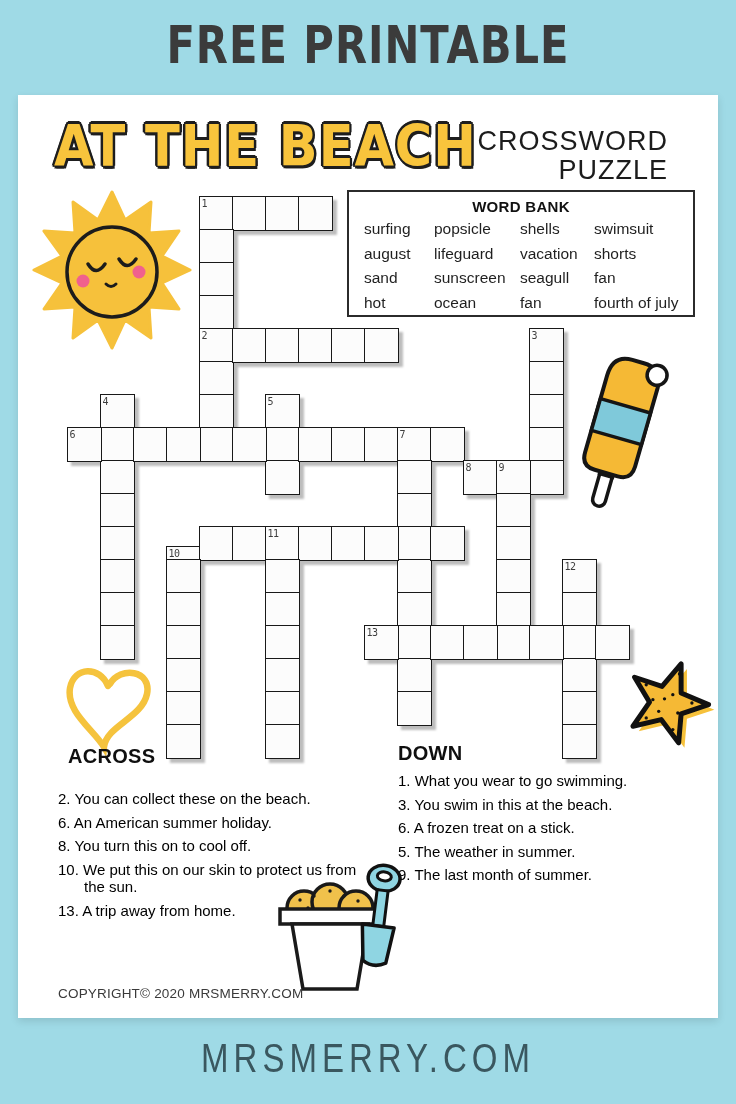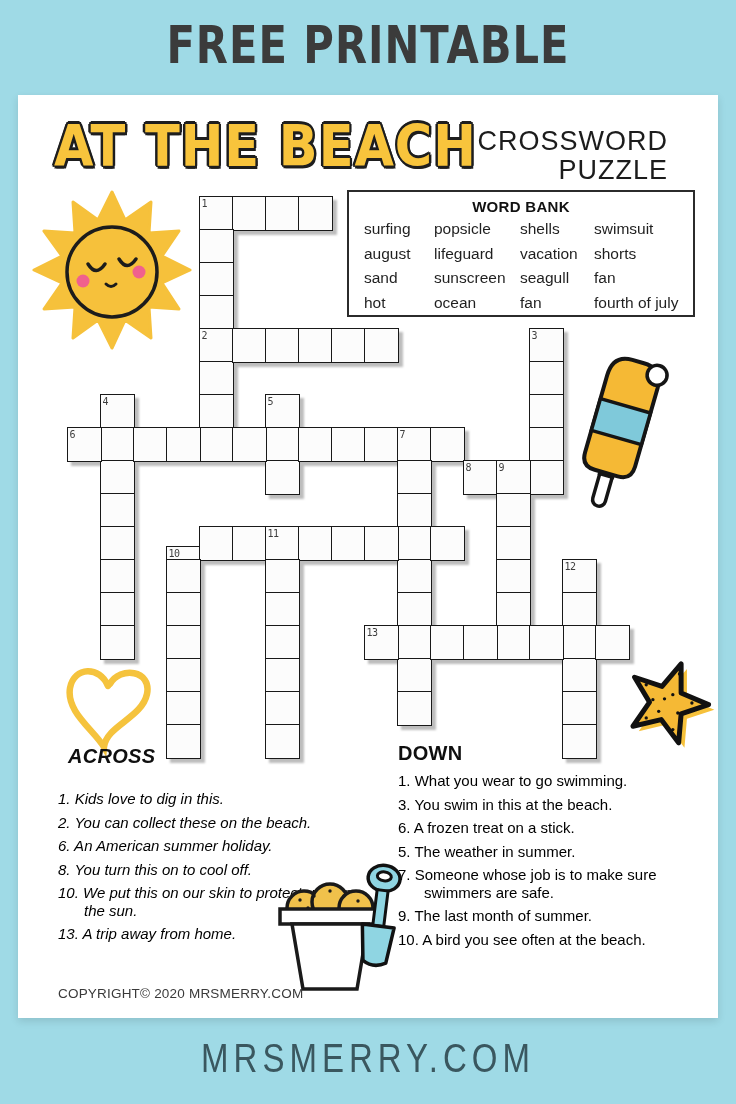--- a/index.html
+++ b/index.html
@@ -52,21 +52,21 @@
   }
   .cw-num{
     position:absolute;left:1.5px;top:0.5px;
     font-family:"DejaVu Sans Mono",monospace;font-size:10px;
     letter-spacing:-0.5px;color:#3d3d3d;
   }
   .popsicle-svg{position:absolute;left:558px;top:258px;width:100px;height:162px;}
   .heart-svg{position:absolute;left:40px;top:563px;width:105px;height:98px;}
   .starfish-svg{position:absolute;left:595px;top:548px;width:108px;height:120px;}
   .bucket-svg{position:absolute;left:238px;top:763px;width:152px;height:145px;}
-  .clues-across{position:absolute;left:40px;top:650px;width:302px;font-style:italic;}
+  .clues-across{position:absolute;left:40px;top:650px;width:302px;}
   .clues-down{position:absolute;left:380px;top:647px;width:302px;}
   .clues-heading{font-size:20px;font-weight:bold;color:#0f0f0f;letter-spacing:0.3px;}
   .clues-across .clues-heading{margin-left:10px;margin-bottom:22px;}
   .clues-down .clues-heading{margin-bottom:7px;}
   .clue{
     font-size:15px;line-height:17.5px;margin-bottom:6px;
     padding-left:26px;text-indent:-26px;color:#000000;
   }
   .copyright{
     position:absolute;left:40px;top:891px;font-size:13.5px;
@@ -275,39 +275,36 @@
       <circle cx="40" cy="78" r="2"></circle>
         <circle cx="48" cy="56" r="2"></circle>
         <circle cx="40" cy="38" r="2"></circle>
       <circle cx="62" cy="55" r="2"></circle>
     </g>
   </svg>
 
   <div class="clues-across">
     <div class="clues-heading">ACROSS</div>
     <div>
-        <div class="clue">1. Kids love to dig in this.</div>
         <div class="clue">2. You can collect these on the beach.</div>
         <div class="clue">6. An American summer holiday.</div>
         <div class="clue">8. You turn this on to cool off.</div>
         <div class="clue">10. We put this on our skin to protect us from the sun.</div>
         <div class="clue">13. A trip away from home.</div>
       </div>
   </div>
 
   <div class="clues-down">
     <div class="clues-heading">DOWN</div>
     <div>
         <div class="clue">1. What you wear to go swimming.</div>
         <div class="clue">3. You swim in this at the beach.</div>
         <div class="clue">6. A frozen treat on a stick.</div>
         <div class="clue">5. The weather in summer.</div>
-        <div class="clue">7. Someone whose job is to make sure swimmers are safe.</div>
         <div class="clue">9. The last month of summer.</div>
-        <div class="clue">10. A bird you see often at the beach.</div>
       </div>
   </div>
 
   <svg class="bucket-svg" viewBox="0 0 152 145">
     <g>
       <circle cx="48" cy="50" r="17" fill="#f0c14b" stroke="#1a1a1a" stroke-width="3.5"></circle>
       <circle cx="74" cy="44" r="18" fill="#f0c14b" stroke="#1a1a1a" stroke-width="3.5"></circle>
       <circle cx="100" cy="50" r="17" fill="#f0c14b" stroke="#1a1a1a" stroke-width="3.5"></circle>
       <g fill="#1a1a1a">
         <circle cx="44" cy="42" r="1.7"></circle>

